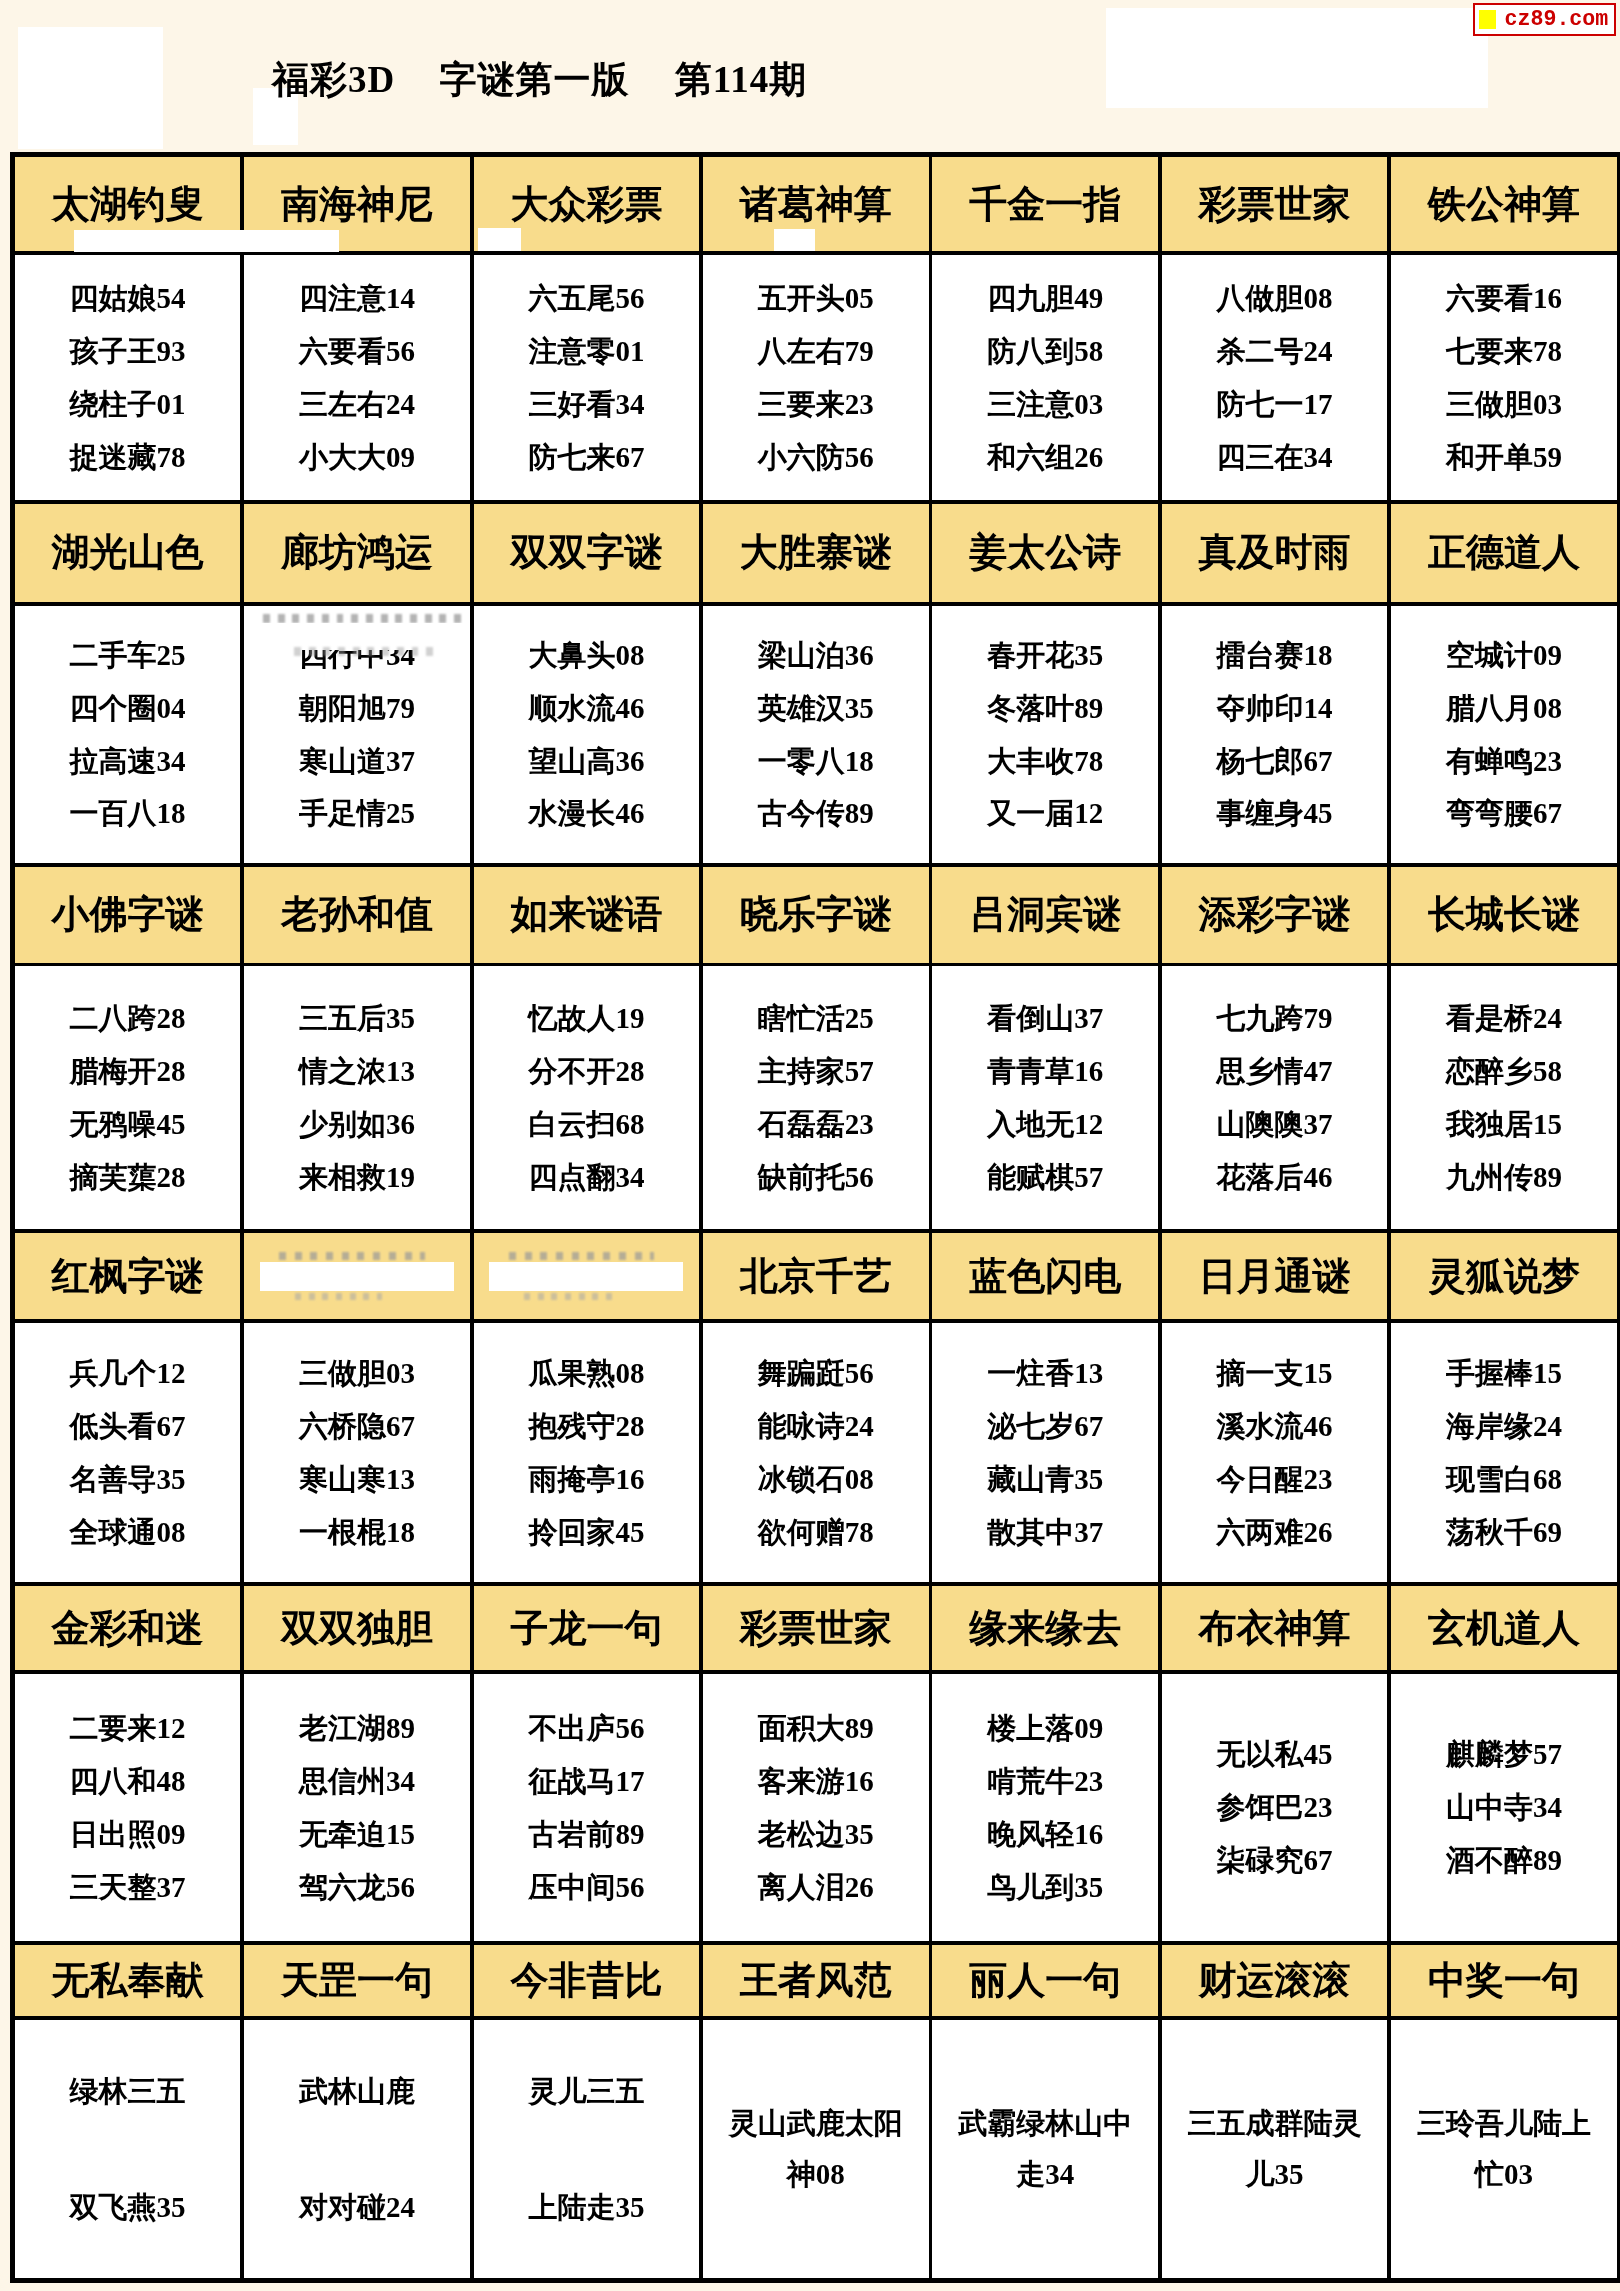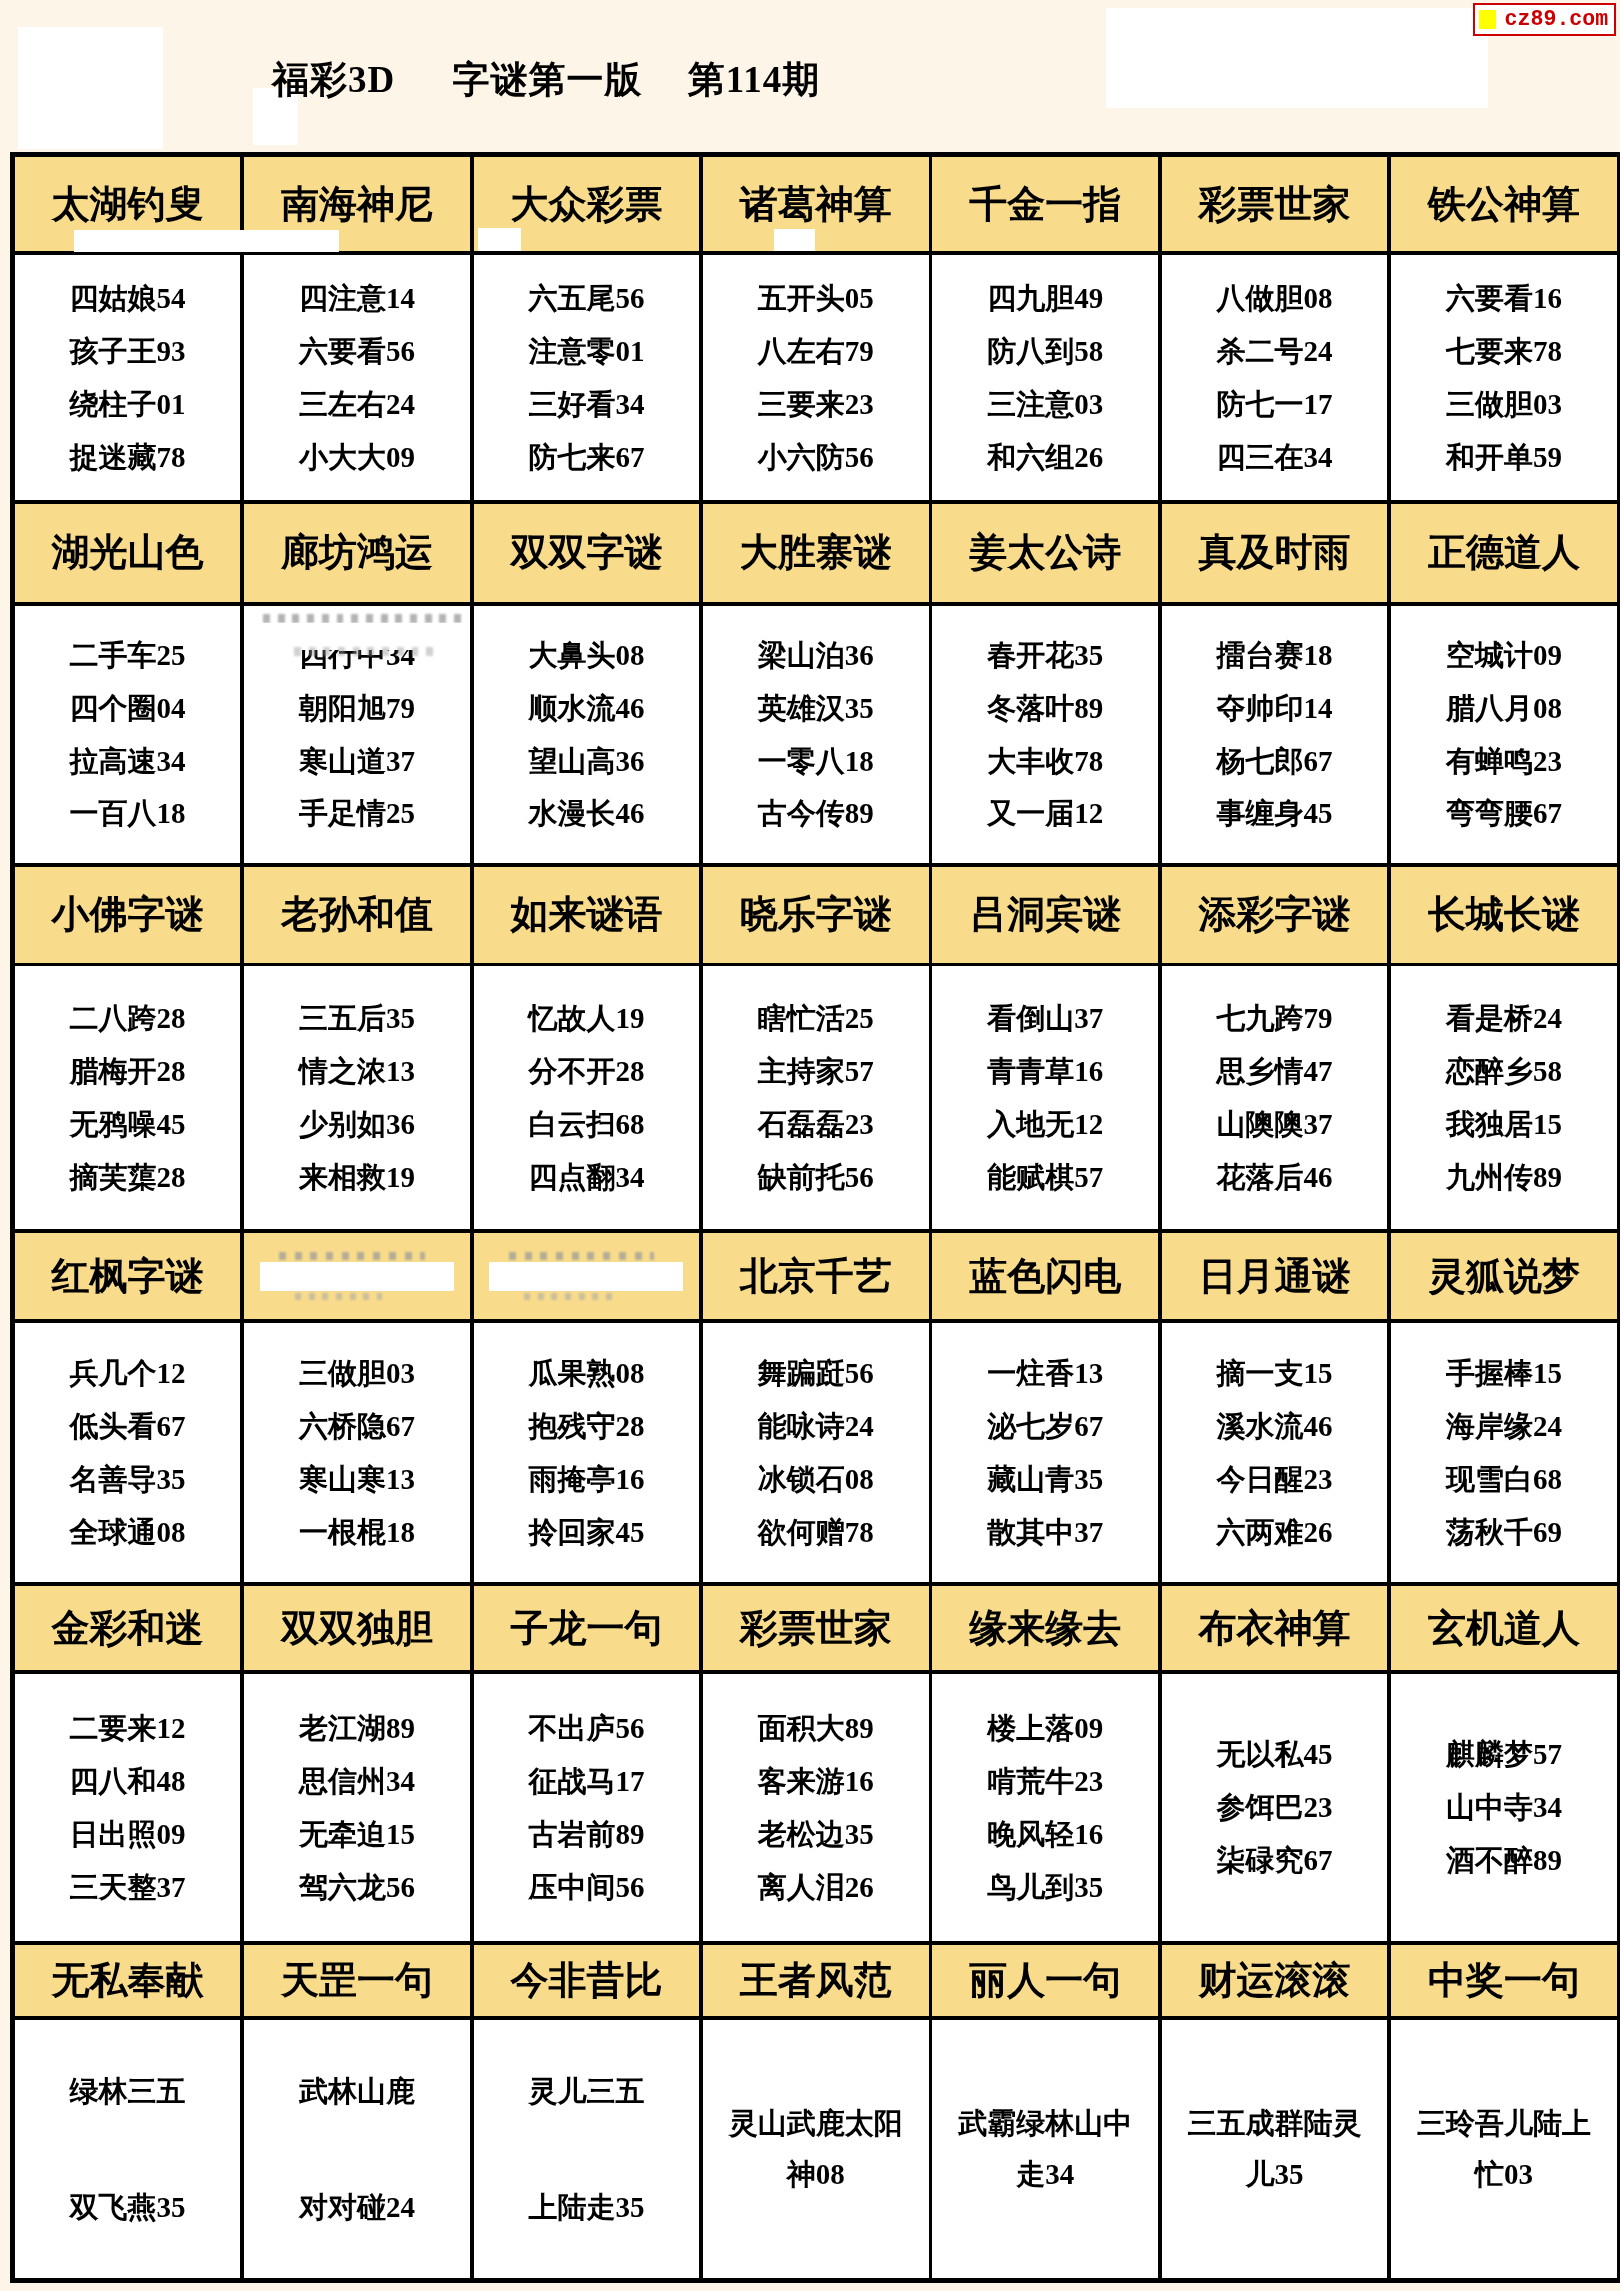--- a/index.html
+++ b/index.html
@@ -9,21 +9,21 @@
     width:1620px; height:2292px;
     background: var(--page-bg, #fdf6e8);
     overflow:hidden;
   }
   
   .title {
     position:absolute; left:272px; top:55px;
     font-size:37px; font-weight:700; color:#000;
     white-space:nowrap; letter-spacing:1px;
   }
-  .title .t1 { margin-right:47px; }
+  .title .t1 { margin-right:34px; }
   .title .t2 { margin-right:35px; }
   
   .watermark {
     position:absolute; top:2.9px; right:3.9px;
     border:2.9px solid var(--wm-red,#c00);
     background:#fff;
     display:flex; align-items:center; gap:9px;
     padding:2px 5.9px 2px 3.9px;
     height:25.5px;
   }

